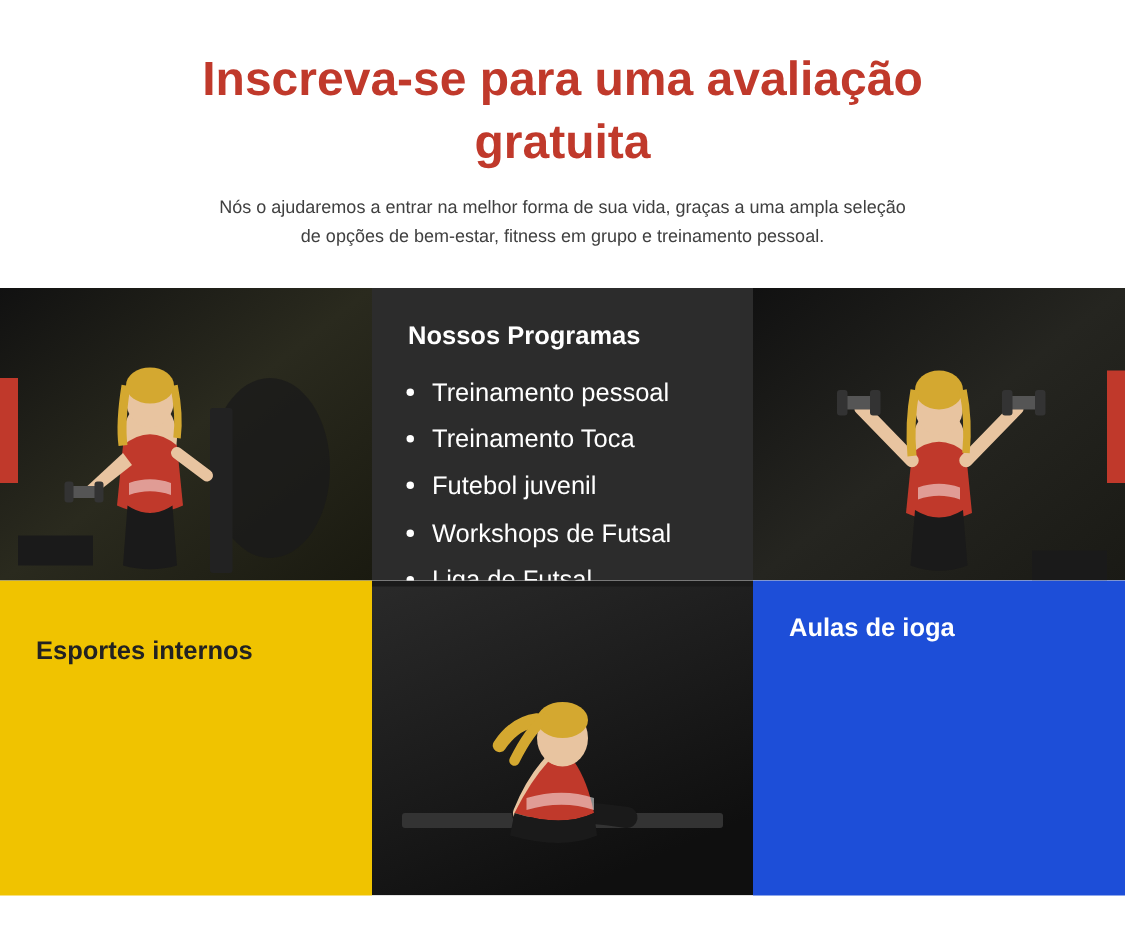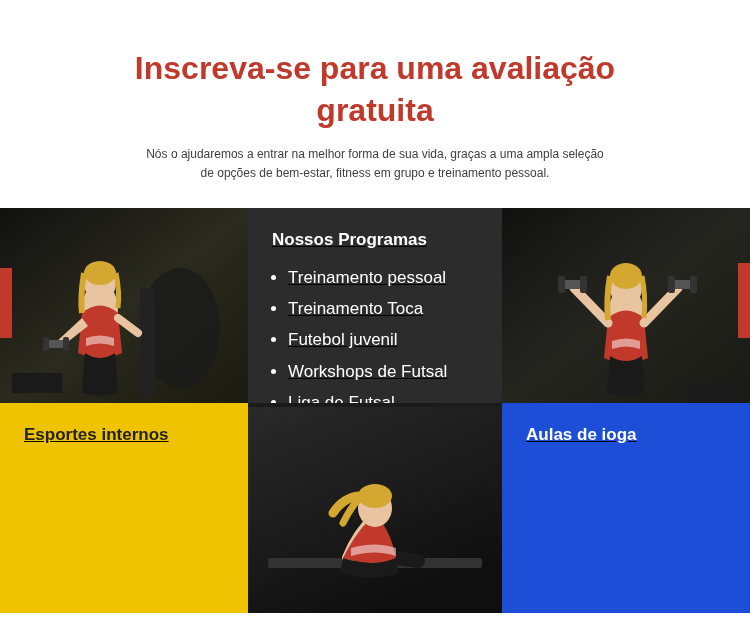--- a/index.html
+++ b/index.html
@@ -9,42 +9,41 @@
     }
     body {
       font-family: Arial, sans-serif;
       background: #fff;
       width: 750px;
       min-height: 626px;
       overflow-x: hidden;
     }
     .header-section {
       text-align: center;
-      padding: 48px 120px 24px;
+      padding: 32px 120px 24px;
     }
     .main-title {
       font-size: 32px;
       font-weight: bold;
       color: #c0392b;
       line-height: 1.3;
       margin-bottom: 14px;
     }
     .subtitle {
       font-size: 12px;
       color: #404040;
       line-height: 1.6;
       max-width: 460px;
       margin: 0 auto;
     }
     .grid-container {
       width: 652px;
       display: grid;
       grid-template-columns: 248px 254px 248px;
       grid-template-rows: 195px 210px;
-      text-decoration: underline;
     }
     
     .cell-img-left {
       grid-column: 1;
       grid-row: 1;
       position: relative;
       overflow: hidden;
     }
     .cell-programs {
       grid-column: 2;
@@ -58,21 +57,21 @@
       grid-row: 1;
       position: relative;
       overflow: hidden;
     }
     
     .cell-sports {
       grid-column: 1;
       grid-row: 2;
       background: #f0c300;
       color: #222;
-      padding: 22px 24px;
+      padding: 37px 24px;
     }
     .cell-img-bottom {
       grid-column: 2;
       grid-row: 2;
       position: relative;
       overflow: hidden;
     }
     .cell-yoga {
       grid-column: 3;
       grid-row: 2;

